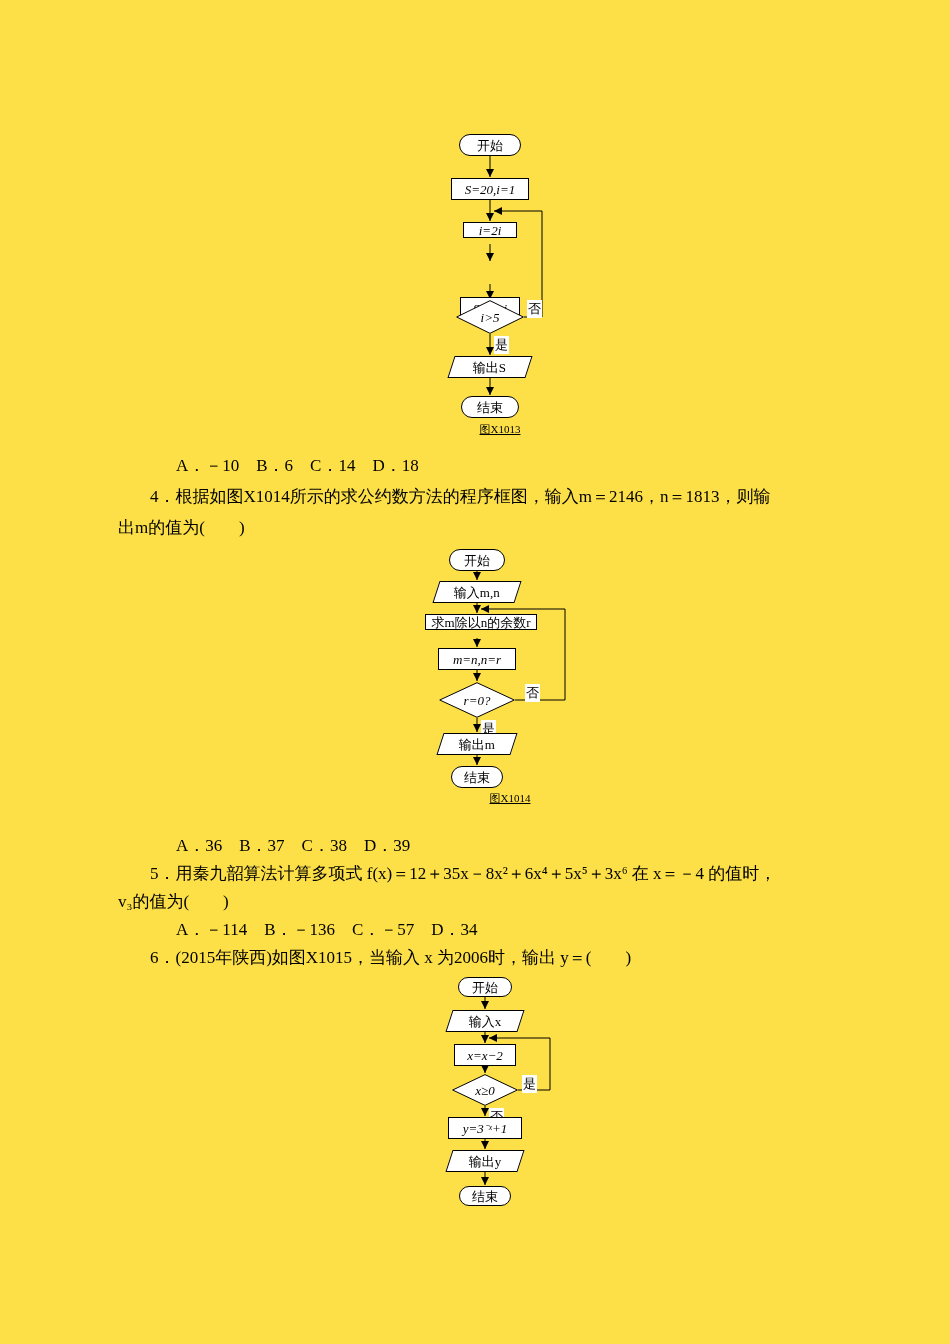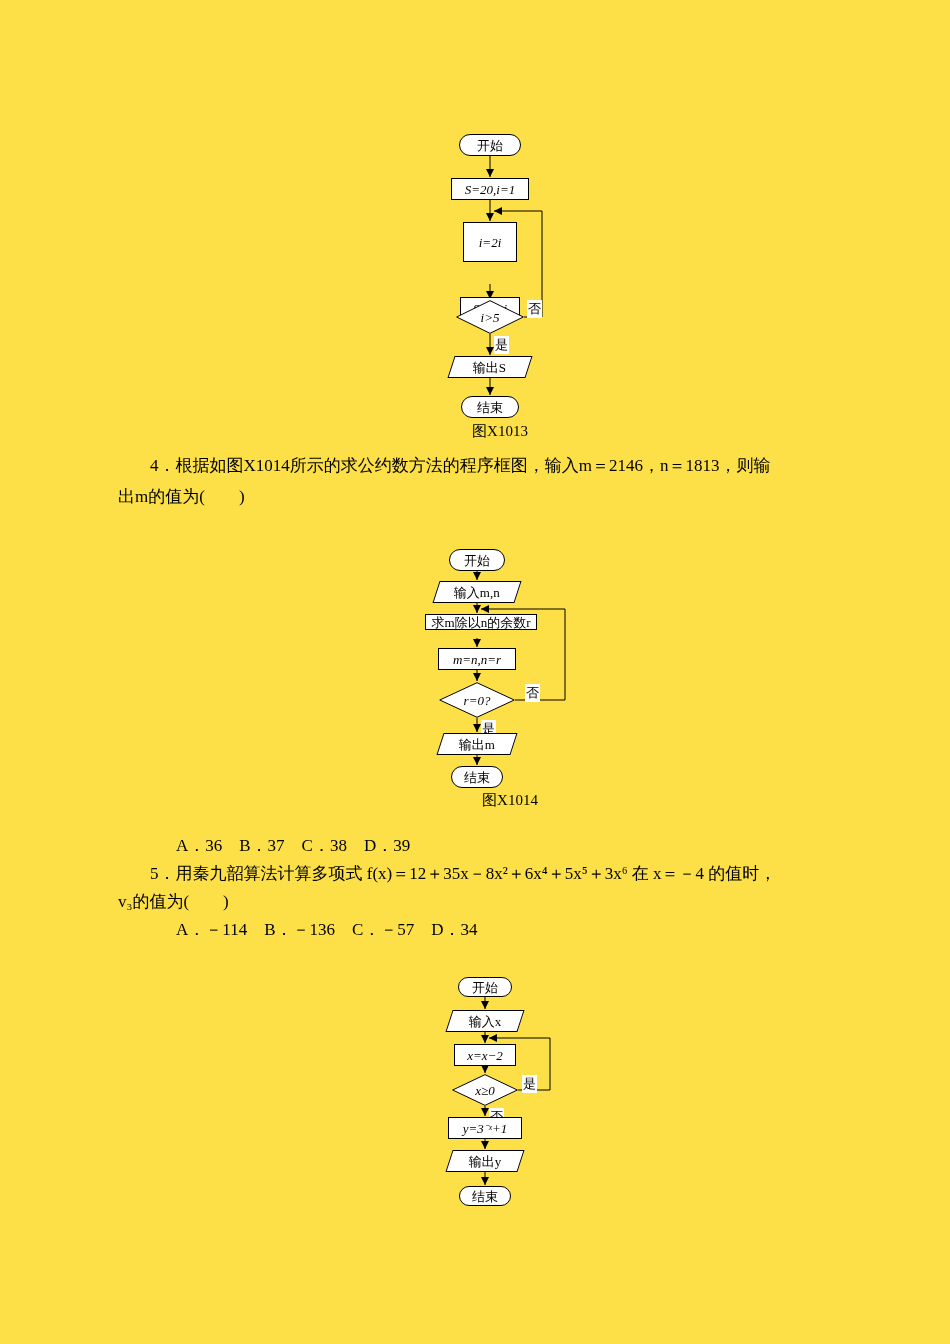--- a/index.html
+++ b/index.html
@@ -18,21 +18,21 @@
     font-size:13px; line-height:1; background:#fff; text-align:center;
   }
   .terminal { border:1px solid #000; border-radius:11px; }
   .process  { border:1px solid #000; }
   .io       { border:1px solid #000; transform:skewX(-18deg); }
   .io > span { display:inline-block; transform:skewX(18deg); }
   .decision { background:transparent; border:none; }
   .decision svg { position:absolute; inset:0; width:100%; height:100%; }
   .decision span { position:relative; z-index:1; }
   .formula  { font-style:italic; }
-  .caption  { position:absolute; left:0; width:100%; text-align:center; font-size:15px; }
+  .caption  { position:absolute; left:0; width:100%; text-align:center; font-size:11px;text-decoration:underline; }
   .branch-label { position:absolute; font-size:13px; background:#fff; padding:0 1px; }
 
   
   .textblock { position:absolute; left:118px; width:730px; font-size:17px; }
   .tb1 p { line-height:31px; white-space:nowrap; }
   .tb2 p { line-height:28px; white-space:nowrap; }
   .indent-q   { text-indent:32px; }
   .indent-opt { text-indent:58px; }
 </style>
 </head>
@@ -55,21 +55,21 @@
       <line x1="100" y1="250" x2="100" y2="267" stroke="#000" stroke-width="1" marker-end="url(#arrow1)"></line>
       <polyline points="134,189 152,189 152,83 104,83" fill="none" stroke="#000" stroke-width="1" marker-end="url(#arrow1)"></polyline>
     </svg>
 
     <div class="node terminal" style="left:69px; top:6px; width:62px; height:22px;">
       <span>开始</span>
     </div>
     <div class="node process formula" style="left:61px; top:50px; width:78px; height:22px;">
       <span>S=20,i=1</span>
     </div>
-    <div class="node process formula" style="left:73px; top:94px; width:54px; height:40px;align-items:center;">
+    <div class="node process formula" style="left:73px; top:94px; width:54px; height:16px;align-items:center;">
       <span>i=2i</span>
     </div>
     <div class="node process formula" style="left:70px; top:134px; width:60px; height:22px;margin-top:35px;">
       <span>S=S−i</span>
     </div>
     <div class="node decision formula" style="left:66px; top:172px; width:68px; height:34px;">
       <svg viewBox="0 0 100 50" preserveAspectRatio="none">
         <polygon points="50,1 99,25 50,49 1,25" fill="#fff" stroke="#000" stroke-width="1" vector-effect="non-scaling-stroke"></polygon>
       </svg>
       <span>i&gt;5</span>
@@ -79,20 +79,21 @@
     <div class="node io" style="left:61px; top:228px; width:78px; height:22px;">
       <span>输出S</span>
     </div>
     <div class="node terminal" style="left:71px; top:268px; width:58px; height:22px;">
       <span>结束</span>
     </div>
     <div class="caption" style="top:294px;">图X1013</div>
   </div>
 
   <div class="textblock tb1" style="top:450px;">
+    <p class="indent-opt">A．－10　B．6　C．14　D．18</p>
     <p class="indent-q">4．根据如图X1014所示的求公约数方法的程序框图，输入m＝2146，n＝1813，则输</p>
     <p>出m的值为(　　)</p>
   </div>
 
   <div class="fc" style="left:385px; top:545px; width:250px; height:270px;">
     <svg class="wires" width="250" height="270">
       <defs>
         <marker id="arrow2" markerWidth="8" markerHeight="8" refX="8" refY="4" orient="auto">
           <path d="M0,0 L8,4 L0,8 z" fill="#000"></path>
         </marker>
@@ -133,20 +134,21 @@
       <span>结束</span>
     </div>
     <div class="caption" style="top:246px;">图X1014</div>
   </div>
 
   <div class="textblock tb2" style="top:832px;">
     <p class="indent-opt">A．36　B．37　C．38　D．39</p>
     <p class="indent-q">5．用秦九韶算法计算多项式 f(x)＝12＋35x－8x²＋6x⁴＋5x⁵＋3x⁶ 在 x＝－4 的值时，</p>
     <p>v₃的值为(　　)</p>
     <p class="indent-opt">A．－114　B．－136　C．－57　D．34</p>
+    <p class="indent-q">6．(2015年陕西)如图X1015，当输入 x 为2006时，输出 y＝(　　)</p>
   </div>
 
   <div class="fc" style="left:390px; top:972px; width:230px; height:245px;">
     <svg class="wires" width="230" height="245">
       <defs>
         <marker id="arrow3" markerWidth="8" markerHeight="8" refX="8" refY="4" orient="auto">
           <path d="M0,0 L8,4 L0,8 z" fill="#000"></path>
         </marker>
       </defs>
       <line x1="95" y1="25" x2="95" y2="37" stroke="#000" stroke-width="1" marker-end="url(#arrow3)"></line>

